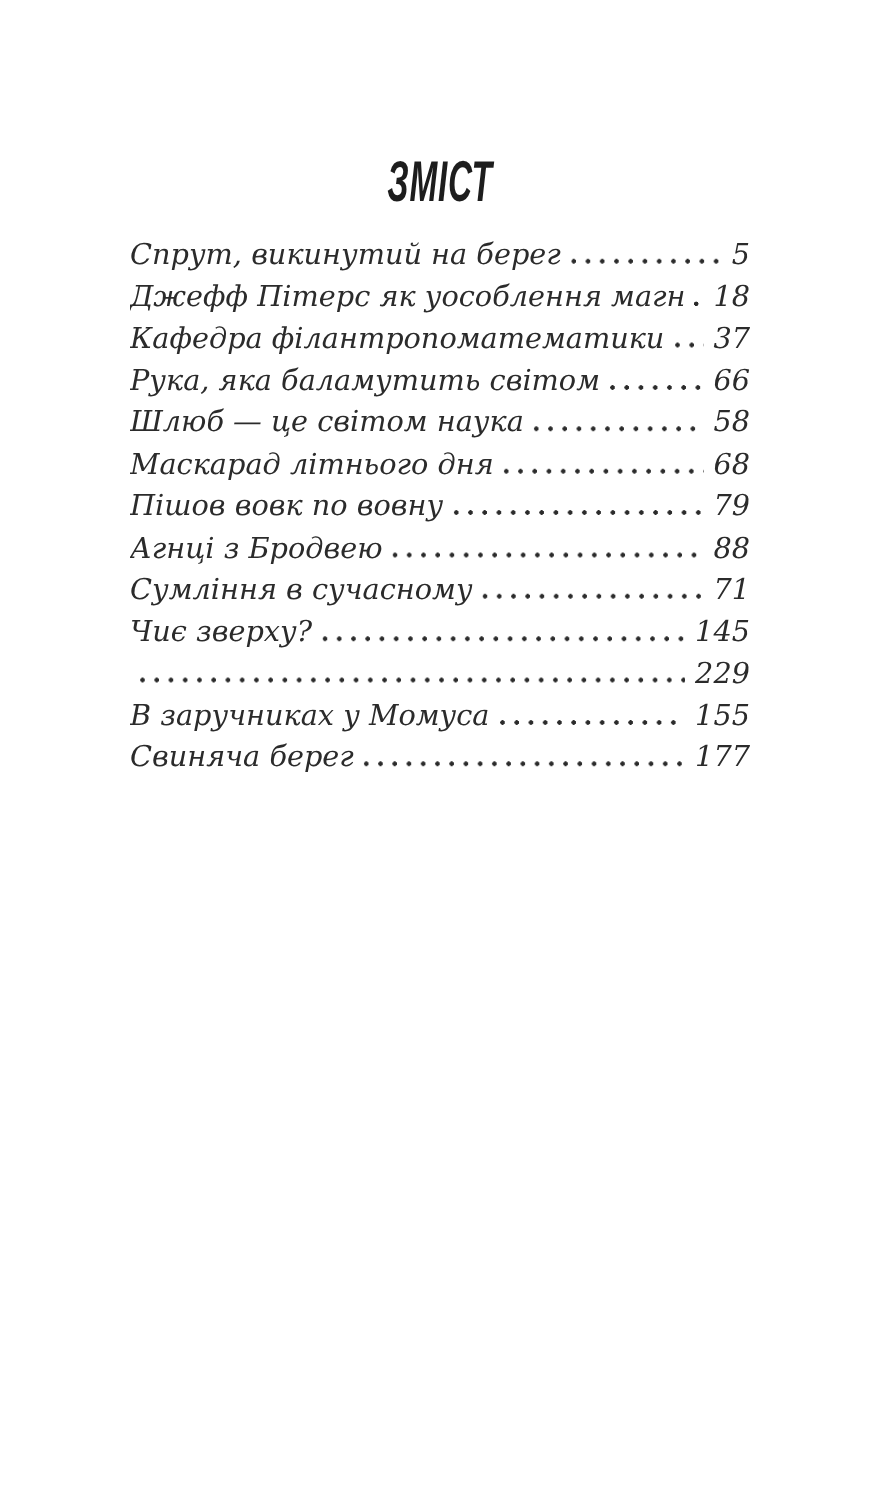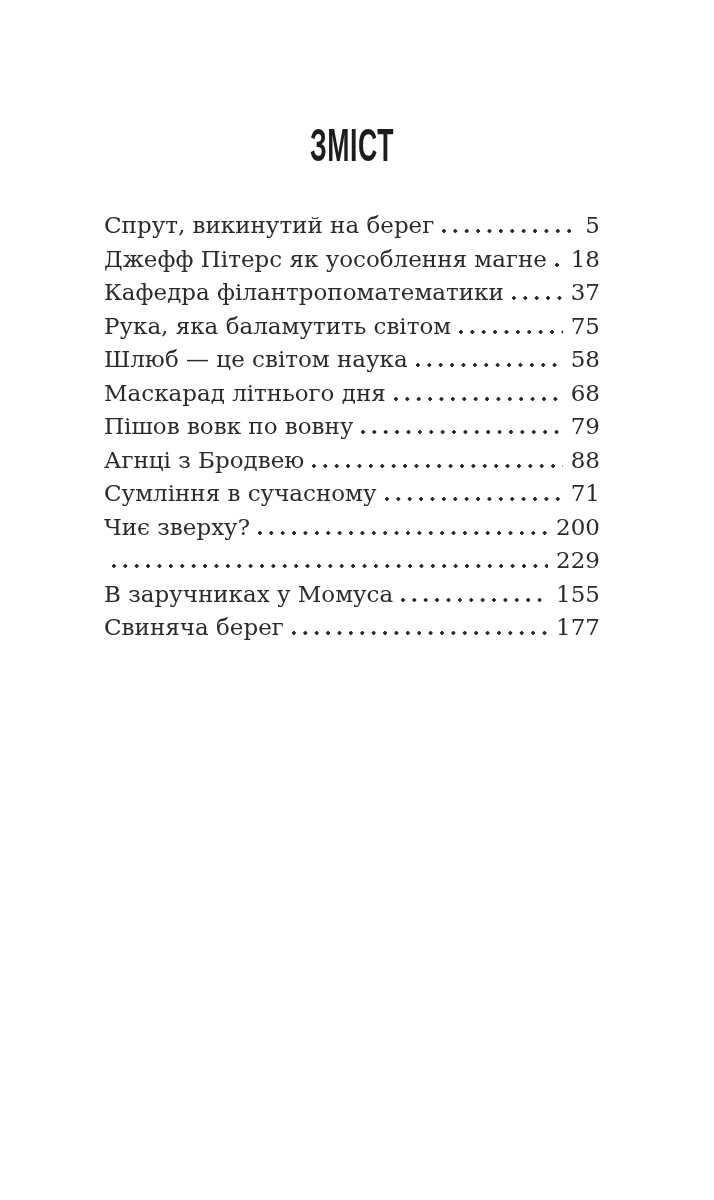--- a/index.html
+++ b/index.html
@@ -14,36 +14,37 @@
     background: #ffffff;
     overflow: hidden;
     font-family: "DejaVu Serif", serif;
     color: #2b2b2b;
   }
   .content {
     position: absolute;
     left: 104px;
     top: 0;
     width: 496px;
+    font-style: italic;
   }
   .toc-title {
     margin-top: 122px;
     text-align: center;
     font-family: "Liberation Sans", sans-serif;
     font-weight: 700;
     font-size: 46px;
     line-height: 1;
     color: #1d1d1d;
     transform: scaleX(0.58);
     transform-origin: center;
     letter-spacing: 1px;
     white-space: nowrap;
   }
   .toc-list {
-    margin-top: 41px;
+    margin-top: 20px;
   }
   .toc-entry {
     display: flex;
     align-items: baseline;
     line-height: 33.5px;
     font-size: 23px;
   }
   .toc-entry-title {
     flex: 0 1 auto;
     white-space: nowrap;
@@ -87,21 +88,21 @@
 
   <div class="toc-entry">
     <span class="toc-entry-title">Кафедра філантропоматематики</span>
     <span class="dot-leader"></span>
     <span class="toc-entry-page">37</span>
   </div>
 
   <div class="toc-entry">
     <span class="toc-entry-title">Рука, яка баламутить світом</span>
     <span class="dot-leader"></span>
-    <span class="toc-entry-page">75</span>
+    <span class="toc-entry-page">66</span>
   </div>
 
   <div class="toc-entry">
     <span class="toc-entry-title">Шлюб — це світом наука</span>
     <span class="dot-leader"></span>
     <span class="toc-entry-page">58</span>
   </div>
 
   <div class="toc-entry">
     <span class="toc-entry-title">Маскарад літнього дня</span>
@@ -123,21 +124,21 @@
 
   <div class="toc-entry">
     <span class="toc-entry-title">Сумління в сучасному</span>
     <span class="dot-leader"></span>
     <span class="toc-entry-page">71</span>
   </div>
 
   <div class="toc-entry">
     <span class="toc-entry-title">Чиє зверху?</span>
     <span class="dot-leader"></span>
-    <span class="toc-entry-page">200</span>
+    <span class="toc-entry-page">145</span>
   </div>
 
   <div class="toc-entry">
     <span class="dot-leader"></span>
     <span class="toc-entry-page">229</span>
   </div>
 
   <div class="toc-entry">
     <span class="toc-entry-title">В заручниках у Момуса</span>
     <span class="dot-leader"></span>

